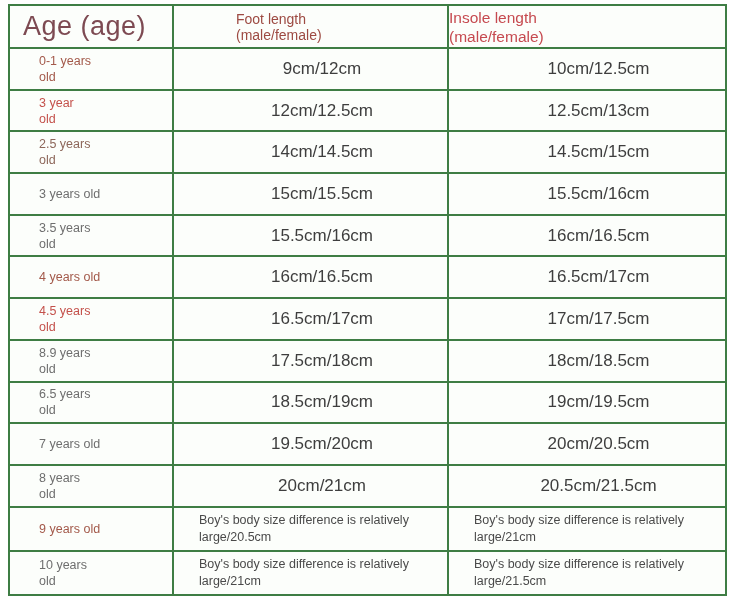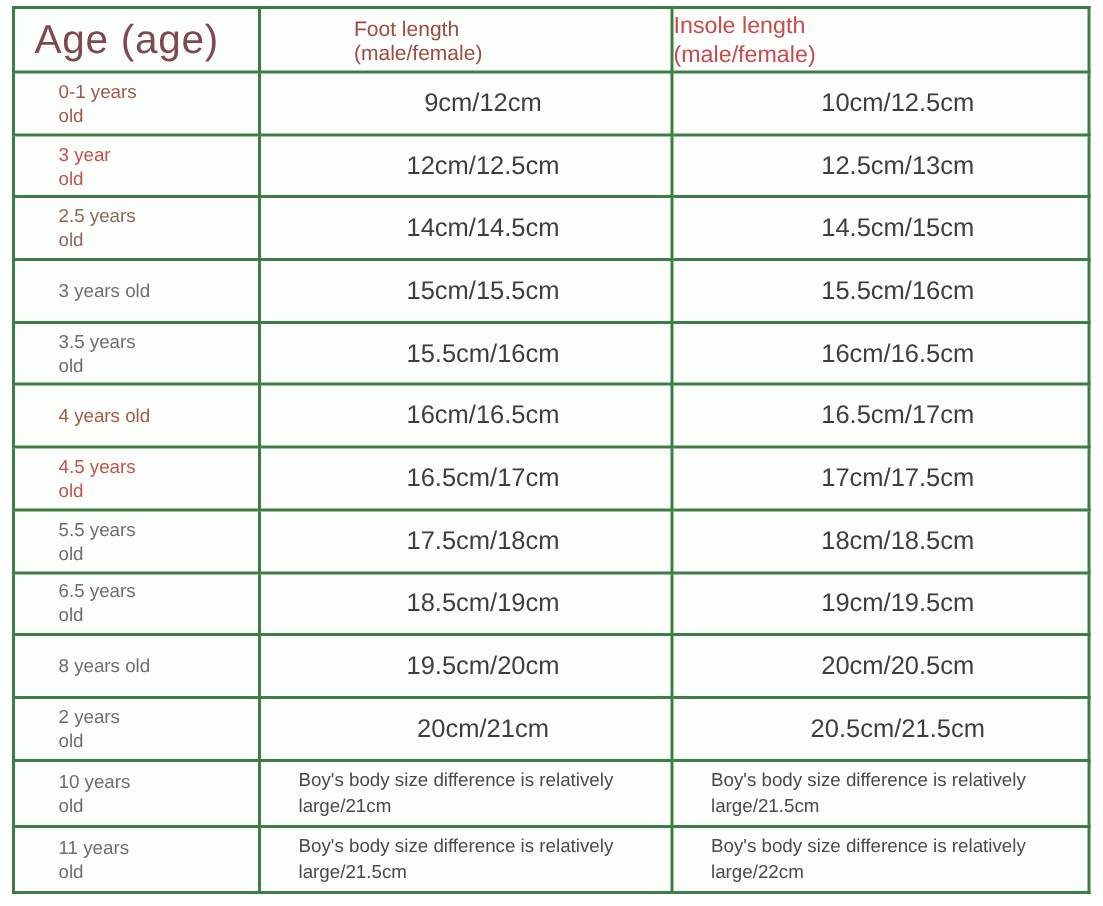--- a/index.html
+++ b/index.html
@@ -83,52 +83,51 @@
       <td class="val">16cm/16.5cm</td>
       <td class="val">16.5cm/17cm</td>
     </tr>
     <tr>
       <td class="age-cell c-red">4.5 years
 old</td>
       <td class="val">16.5cm/17cm</td>
       <td class="val">17cm/17.5cm</td>
     </tr>
     <tr>
-      <td class="age-cell c-gray">5.5 years
+      <td class="age-cell c-gray">8.9 years
 old</td>
       <td class="val">17.5cm/18cm</td>
       <td class="val">18cm/18.5cm</td>
     </tr>
     <tr>
       <td class="age-cell c-gray">6.5 years
 old</td>
       <td class="val">18.5cm/19cm</td>
       <td class="val">19cm/19.5cm</td>
     </tr>
     <tr>
-      <td class="age-cell c-gray">8 years old</td>
+      <td class="age-cell c-gray">7 years old</td>
       <td class="val">19.5cm/20cm</td>
       <td class="val">20cm/20.5cm</td>
     </tr>
     <tr>
-      <td class="age-cell c-gray">2 years
+      <td class="age-cell c-gray">8 years
 old</td>
       <td class="val">20cm/21cm</td>
       <td class="val">20.5cm/21.5cm</td>
+    </tr>
+    <tr>
+      <td class="age-cell c-brick">9 years old</td>
+      <td class="note">Boy's body size difference is relatively
+large/20.5cm</td>
+      <td class="note">Boy's body size difference is relatively
+large/21cm</td>
     </tr>
     <tr>
       <td class="age-cell c-gray">10 years
 old</td>
       <td class="note">Boy's body size difference is relatively
 large/21cm</td>
       <td class="note">Boy's body size difference is relatively
 large/21.5cm</td>
     </tr>
-    <tr>
-      <td class="age-cell c-gray">11 years
-old</td>
-      <td class="note">Boy's body size difference is relatively
-large/21.5cm</td>
-      <td class="note">Boy's body size difference is relatively
-large/22cm</td>
-    </tr>
   </tbody>
 </table>
 
 </body></html>

